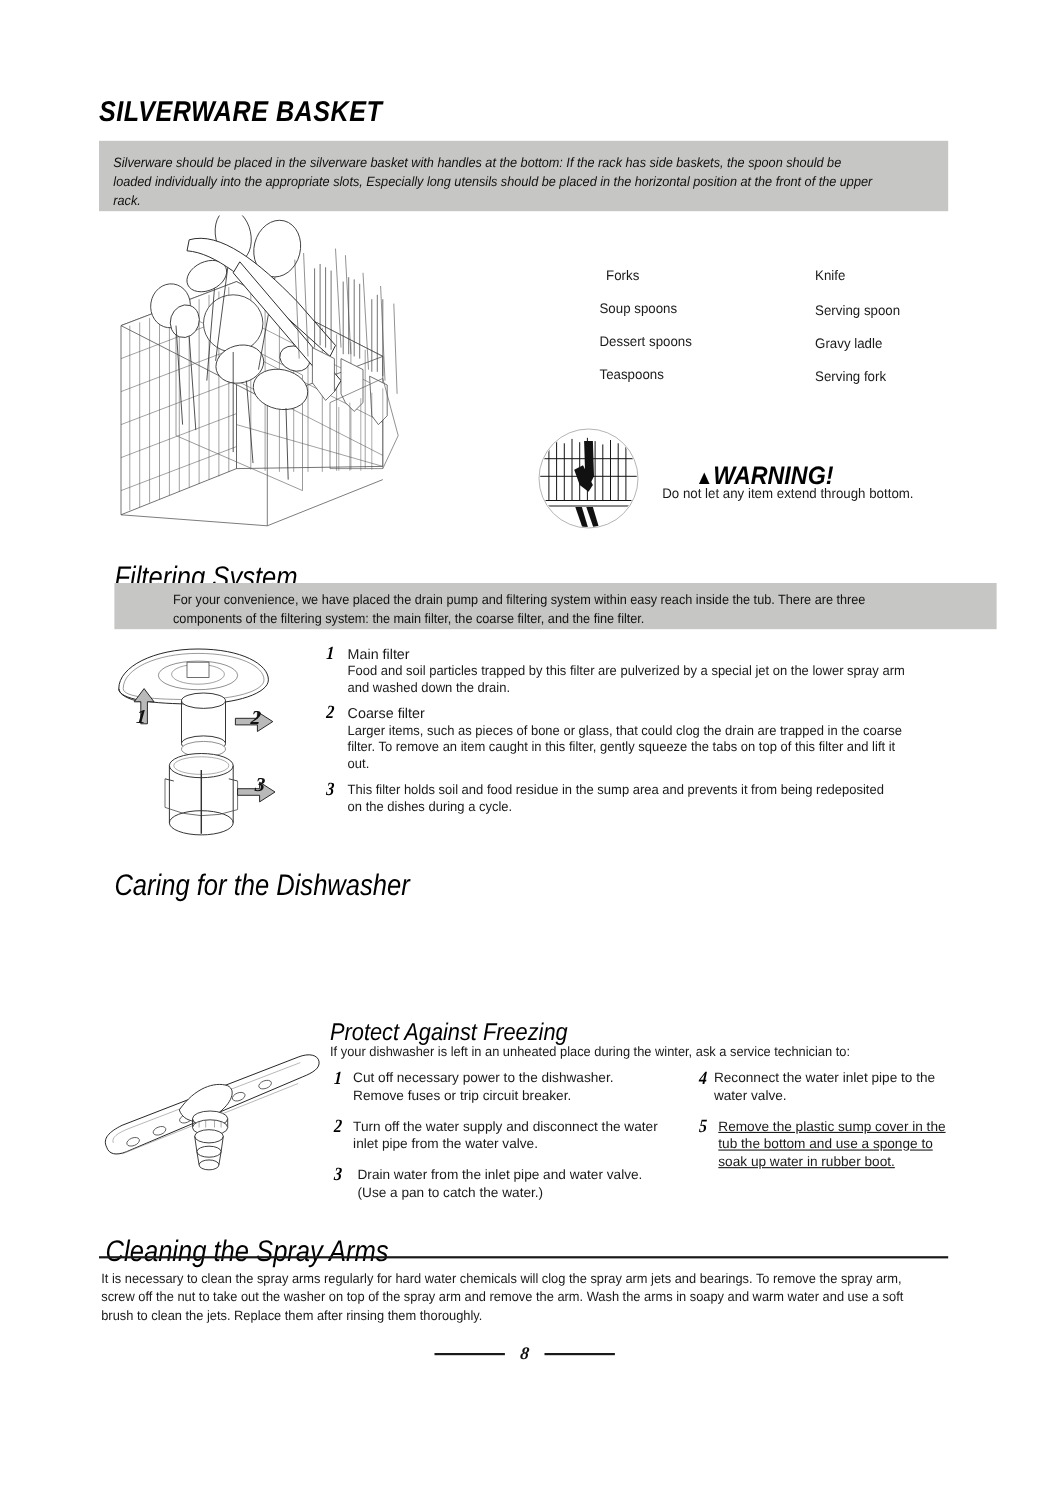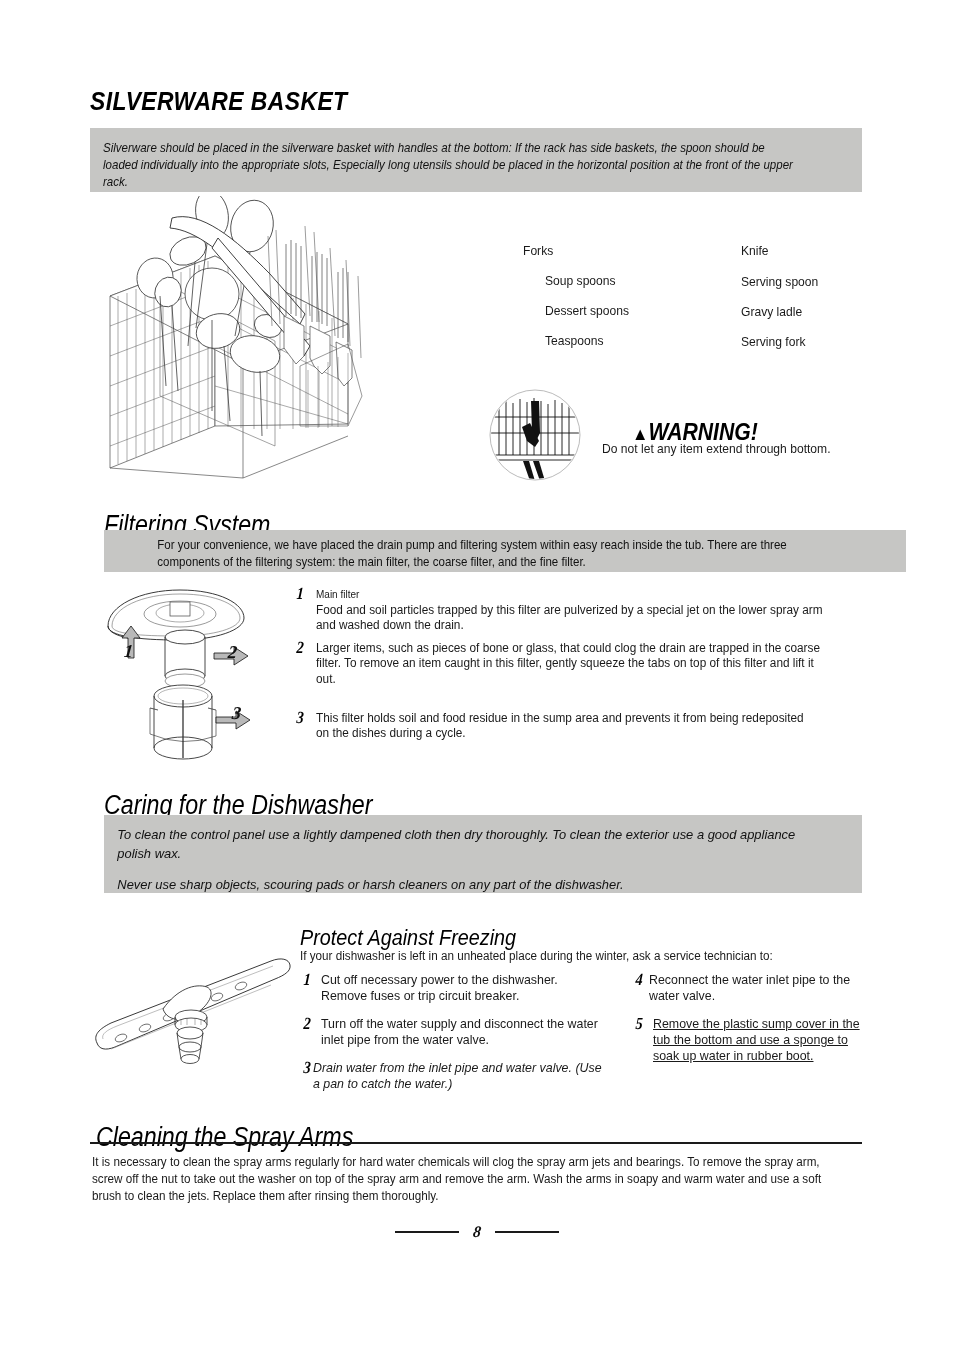--- a/index.html
+++ b/index.html
@@ -103,21 +103,21 @@
     left: 0; top: -3px;
     font-style: italic;
     font-weight: bold;
     font-size: 17px;
     font-family: "Liberation Serif", serif;
     color: #000;
     transform: scaleX(0.85) skewX(-4deg);
   }
   .numitem .ntitle {
     margin: 0 0 0 0;
-    font-size: 10px;
+    font-size: 13px;
     line-height: 15.6px;
     color: #1a1a1a;
   }
   .numitem .nbody {
     margin: 0;
     font-size: 12.3px;
     line-height: 15.4px;
     color: #1a1a1a;
     white-space: pre-line;
     transform: scaleX(0.96);
@@ -300,21 +300,21 @@
       <g stroke="#555" stroke-width="0.45">
         <line x1="208" y1="174" x2="208" y2="232"></line>
         <line x1="218" y1="170" x2="218" y2="232"></line>
         <line x1="228" y1="166" x2="228" y2="232"></line>
         <line x1="238" y1="161" x2="238" y2="231"></line>
         <line x1="248" y1="157" x2="248" y2="230"></line>
       </g>
     </svg>
   </div>
 
-  <div class="utensil" style="left:523px; top:244px;">Forks</div>
+  <div class="utensil" style="left:551px; top:244px;">Forks</div>
   <div class="utensil" style="left:545px; top:274px;">Soup spoons</div>
   <div class="utensil" style="left:545px; top:304px;">Dessert spoons</div>
   <div class="utensil" style="left:545px; top:334px;">Teaspoons</div>
 
   <div class="utensil" style="left:741px; top:244px;">Knife</div>
   <div class="utensil" style="left:741px; top:275px;">Serving spoon</div>
   <div class="utensil" style="left:741px; top:305px;">Gravy ladle</div>
   <div class="utensil" style="left:741px; top:335px;">Serving fork</div>
 
   <div class="illus" style="left:489px; top:389px;">
@@ -400,34 +400,31 @@
   <div class="illus" style="left:232px; top:703px; font-style:italic; font-weight:bold; font-size:18px; font-family:'Liberation Serif',serif; transform:skewX(-6deg);">3</div>
 
   <div class="numitem" style="left:296px; top:587px; width:570px;">
     <div class="num">1</div>
     <p class="ntitle" style="margin-left:20px;">Main filter</p>
     <p class="nbody" style="margin-left:20px;">Food and soil particles trapped by this filter are pulverized by a special jet on the lower spray arm and washed down the drain.</p>
   </div>
 
   <div class="numitem" style="left:296px; top:641px; width:555px;">
     <div class="num">2</div>
+    <p class="ntitle" style="margin-left:20px;">Coarse filter</p>
     <p class="nbody" style="margin-left:20px;">Larger items, such as pieces of bone or glass, that could clog the drain are trapped in the coarse filter. To remove an item caught in this filter, gently squeeze the tabs on top of this filter and lift it out.</p>
   </div>
 
   <div class="numitem" style="left:296px; top:711px; width:530px;">
     <div class="num">3</div>
     <p class="nbody" style="margin-left:20px;">This filter holds soil and food residue in the sump area and prevents it from being redeposited on the dishes during a cycle.</p>
   </div>
 
   <div class="h-sec" style="left:104px; top:790px;">Caring for the Dishwasher</div>
 
-  <div class="graybox italic" style="left:104px; top:815px; width:758px; height:78px;">
-    <p style="padding:10px 18px 0 14px;">To clean the control panel use a lightly dampened cloth then dry thoroughly.  To clean the exterior use a good appliance polish wax.</p>
-    <p style="padding:12px 18px 0 14px;">Never use sharp objects, scouring pads or harsh cleaners on any part of the dishwasher.</p>
-  </div>
 
   <div class="h-sub" style="left:300px; top:925px;">Protect Against Freezing</div>
 
   <div class="btext" style="left:300px; top:949px; width:580px;">If your dishwasher is left in an unheated place during the winter, ask a service technician to:</div>
 
   <div class="illus" style="left:85px; top:955px;">
     <svg width="215" height="115" viewBox="0 0 215 115" fill="none" stroke="#333" stroke-width="0.9">
       <path d="M12 88 C 8 80, 14 74, 26 68 L 186 6 C 196 2, 204 4, 205 10 C 206 16, 200 20, 190 24 L 30 92 C 20 96, 14 94, 12 88 Z" fill="#fff" stroke="#222"></path>
       <path d="M18 84 C 16 79, 22 75, 32 71 L 188 11" stroke="#888" stroke-width="0.55" fill="none"></path>
       <path d="M26 94 L 186 30" stroke="#888" stroke-width="0.55" fill="none"></path>
@@ -461,21 +458,21 @@
   <div class="numitem" style="left:303px; top:973px; width:300px;">
     <div class="num">1</div>
     <p class="ntxt" style="margin-left:18px;">Cut off necessary power to the dishwasher. Remove fuses or trip circuit breaker.</p>
   </div>
   <div class="numitem" style="left:303px; top:1017px; width:300px;">
     <div class="num">2</div>
     <p class="ntxt" style="margin-left:18px;">Turn off the water supply and disconnect the water inlet pipe from the water valve.</p>
   </div>
   <div class="numitem" style="left:303px; top:1061px; width:300px;">
     <div class="num">3</div>
-    <p class="ntxt" style="margin-left:10px;font-style:italic;">Drain water from the inlet pipe and water valve. (Use a pan to catch the water.)</p>
+    <p class="ntxt" style="margin-left:22px;">Drain water from the inlet pipe and water valve. (Use a pan to catch the water.)</p>
   </div>
 
   <div class="numitem" style="left:635px; top:973px; width:235px;">
     <div class="num">4</div>
     <p class="ntxt" style="margin-left:14px;">Reconnect the water inlet pipe to the water valve.</p>
   </div>
   <div class="numitem" style="left:635px; top:1017px; width:228px;">
     <div class="num">5</div>
     <p class="ntxt" style="margin-left:18px;text-decoration:underline;">Remove the plastic sump cover in the tub the bottom and use a sponge to soak up water in rubber boot.</p>
   </div>

